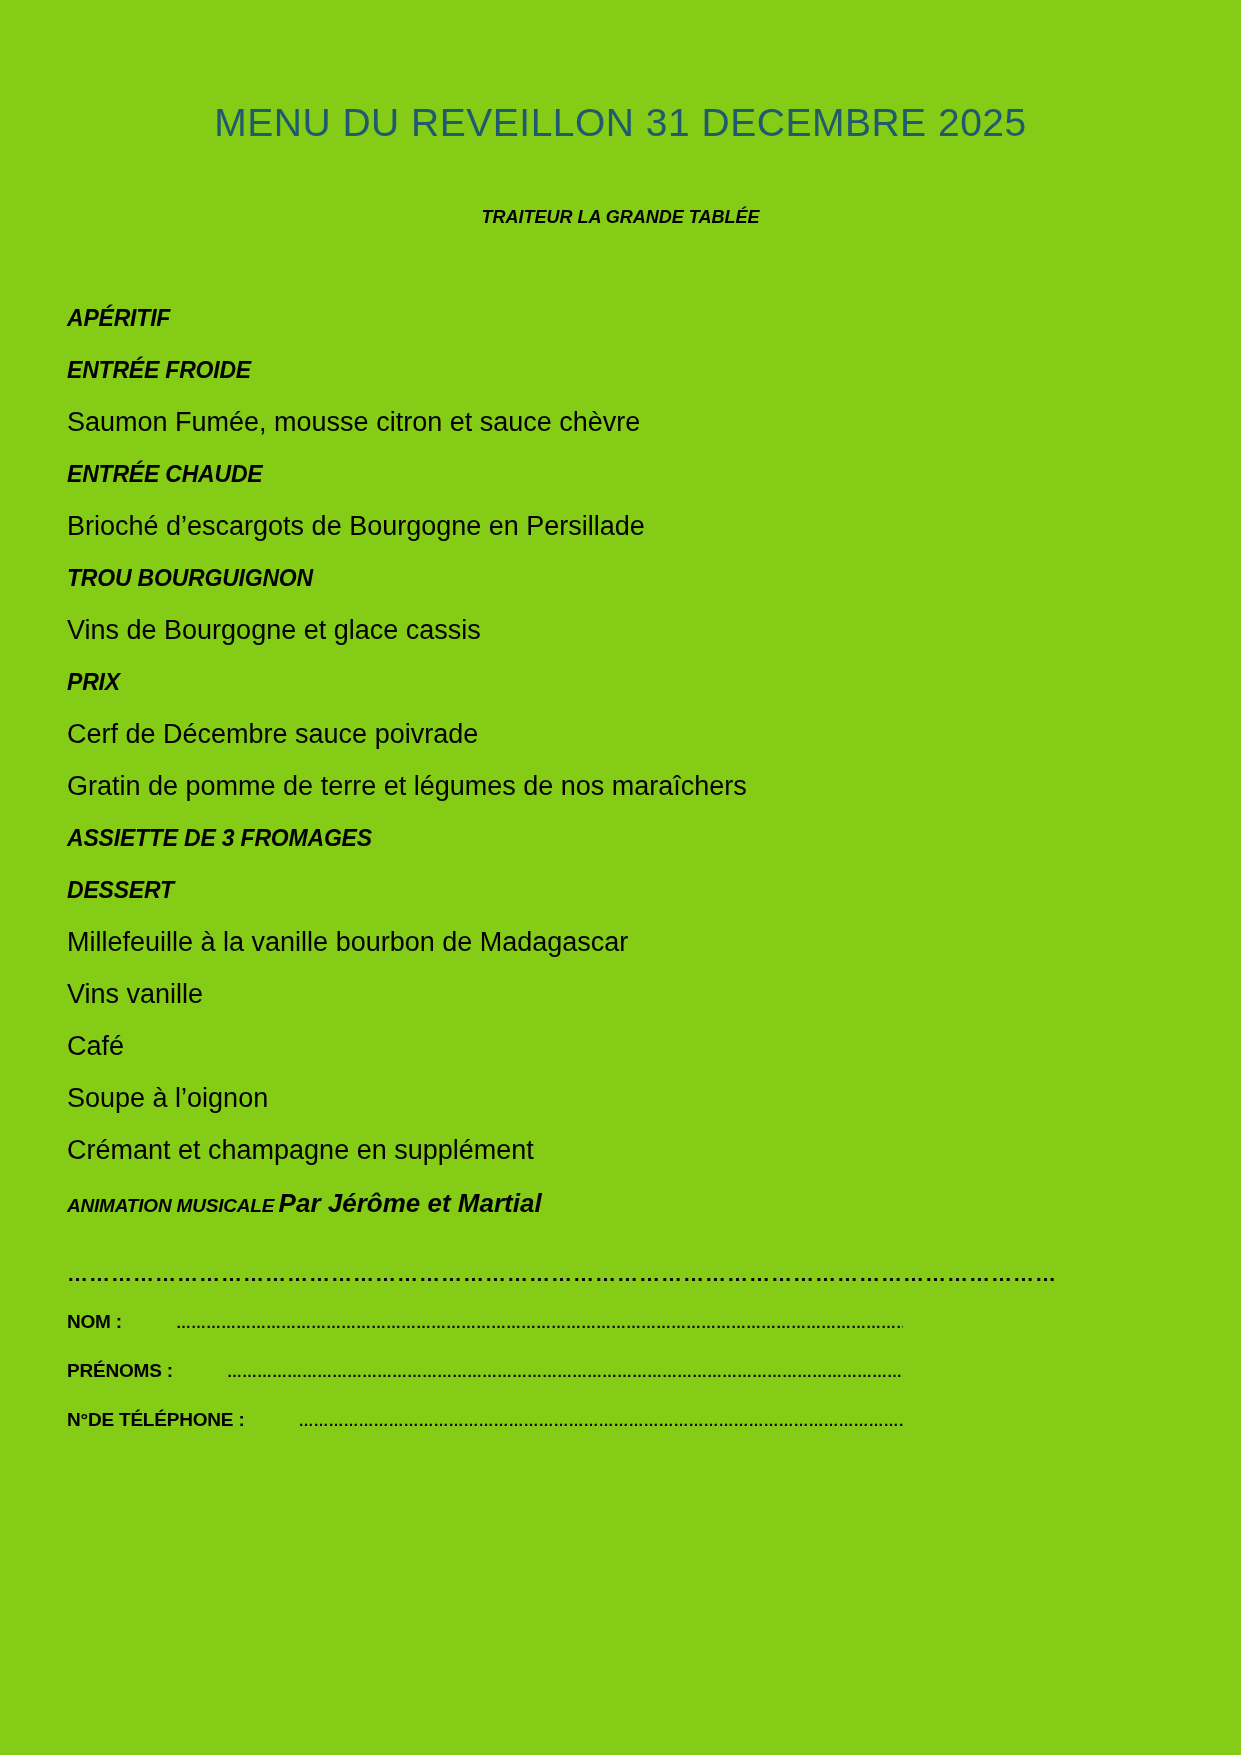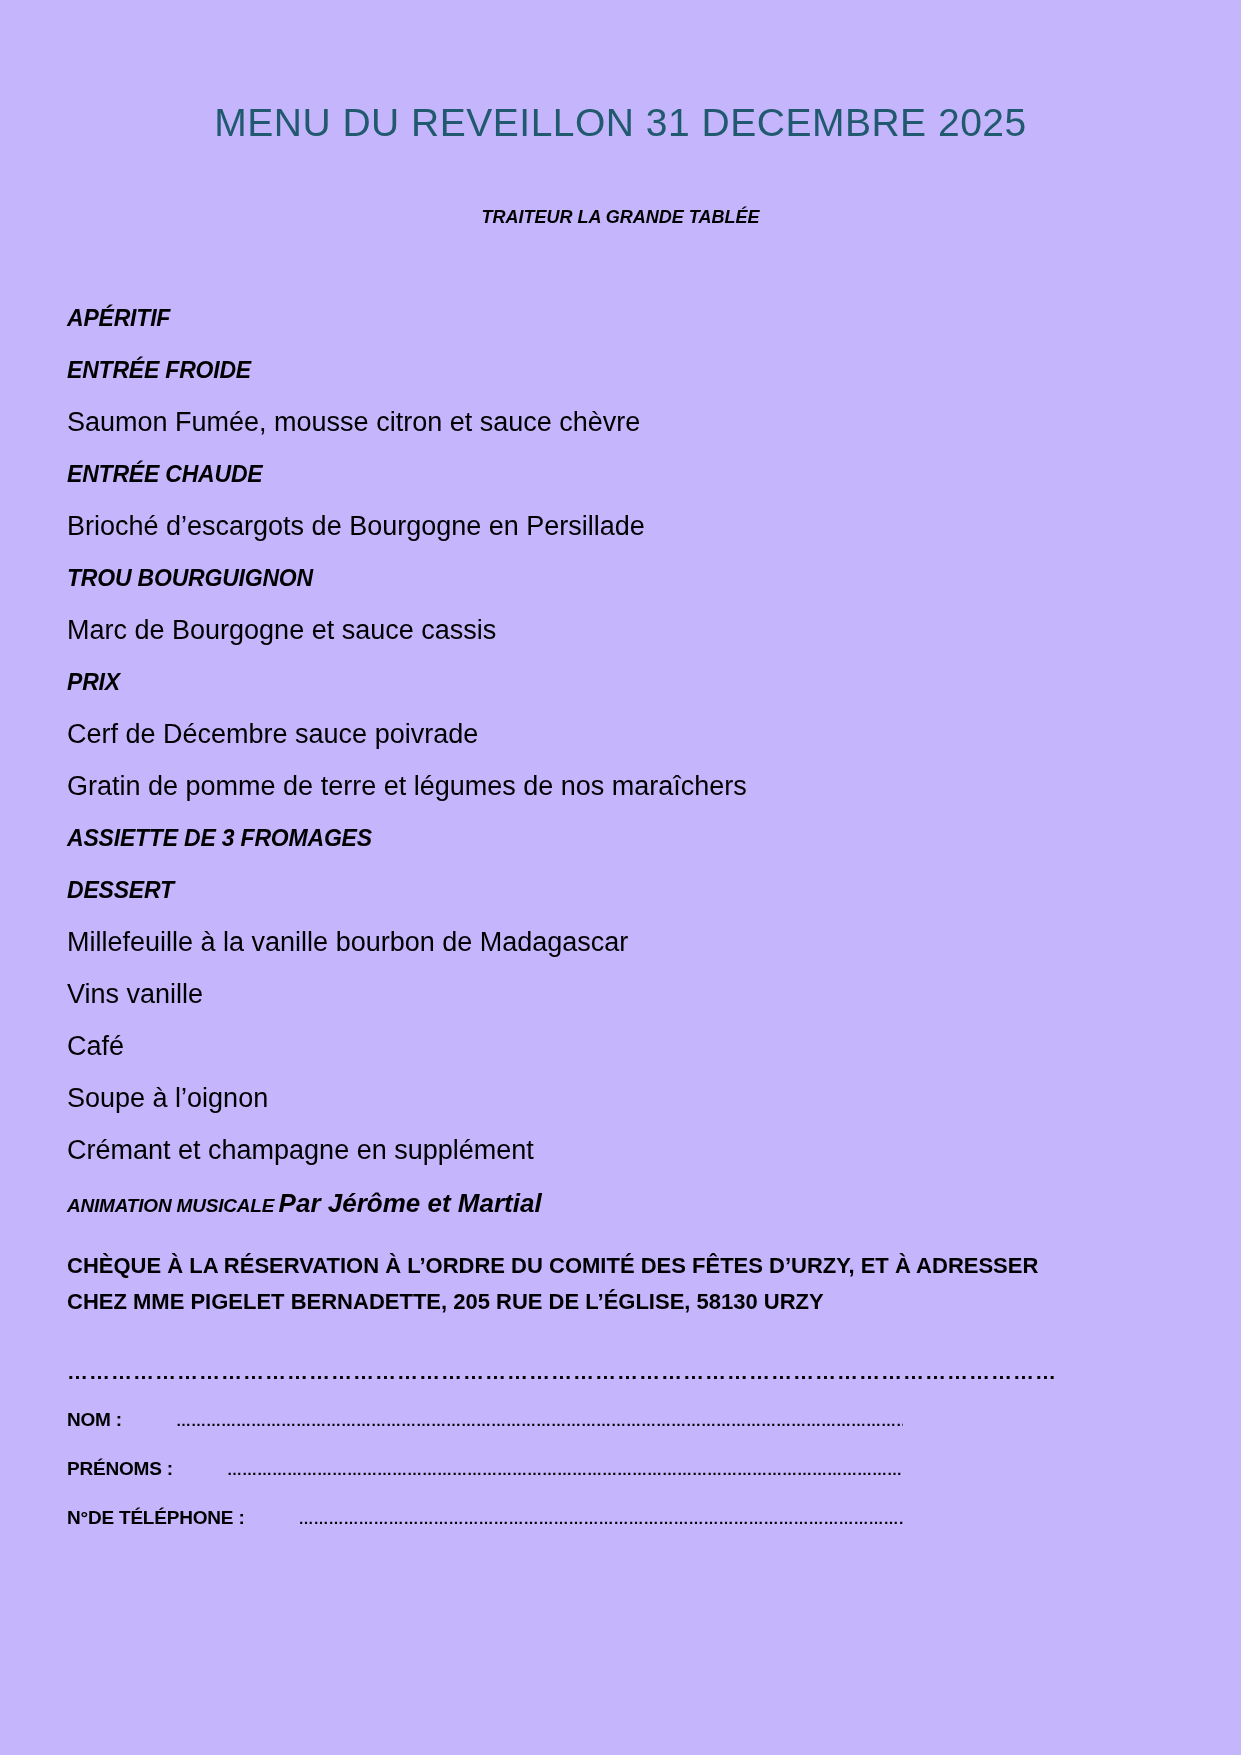--- a/index.html
+++ b/index.html
@@ -1,20 +1,20 @@
 <!DOCTYPE html>
 <html lang="fr"><head>
 <meta charset="utf-8">
 <style>
   html, body { margin: 0; padding: 0; background: #ffffff; }
   .page {
     position: relative;
     width: 1241px;
     height: 1755px;
-    background: #c4b5fd;
+    background: #84cc16;
     overflow: hidden;
     font-family: "Liberation Sans", sans-serif;
     color: #000000;
     box-sizing: border-box;
   }
   .content {
     padding: 0 67px;
     box-sizing: border-box;
   }
   .doc-title {
@@ -108,40 +108,39 @@
   <p class="caterer">TRAITEUR LA GRANDE TABLÉE</p>
 
   <div class="content">
     <div class="menu">
       <p class="menu-heading">APÉRITIF</p>
       <p class="menu-heading">ENTRÉE FROIDE</p>
       <p class="menu-item">Saumon Fumée, mousse citron et sauce chèvre</p>
       <p class="menu-heading">ENTRÉE CHAUDE</p>
       <p class="menu-item">Brioché d’escargots de Bourgogne en Persillade</p>
       <p class="menu-heading">TROU BOURGUIGNON</p>
-      <p class="menu-item">Marc de Bourgogne et sauce cassis</p>
+      <p class="menu-item">Vins de Bourgogne et glace cassis</p>
       <p class="menu-heading">PRIX</p>
       <p class="menu-item">Cerf de Décembre sauce poivrade</p>
       <p class="menu-item">Gratin de pomme de terre et légumes de nos maraîchers</p>
       <p class="menu-heading">ASSIETTE DE 3 FROMAGES</p>
       <p class="menu-heading">DESSERT</p>
       <p class="menu-item">Millefeuille à la vanille bourbon de Madagascar</p>
       <p class="menu-item">Vins vanille</p>
       <p class="menu-item">Café</p>
       <p class="menu-item">Soupe à l’oignon</p>
       <p class="menu-item">Crémant et champagne en supplément</p>
     </div>
 
     <p class="animation-line">
       <span class="animation-label">ANIMATION MUSICALE</span>
       <span class="animation-value">Par Jérôme et Martial</span>
     </p>
 
 
-    <p class="reservation-note">CHÈQUE À LA RÉSERVATION À L’ORDRE DU COMITÉ DES FÊTES D’URZY, ET À ADRESSER CHEZ MME PIGELET BERNADETTE, 205 RUE DE L’ÉGLISE, 58130 URZY</p>
 
     <div class="sep-dots">……………………………………………………………………………………………………………………………………………………………………………………………………………………………………</div>
 
     <div class="form-line">
       <span class="form-label">NOM :</span>
       <span class="form-dots">……………………………………………………………………………………………………………………………………………………………………………………………………………………………………..</span>
     </div>
 
     <div class="form-line">
       <span class="form-label">PRÉNOMS :</span>

